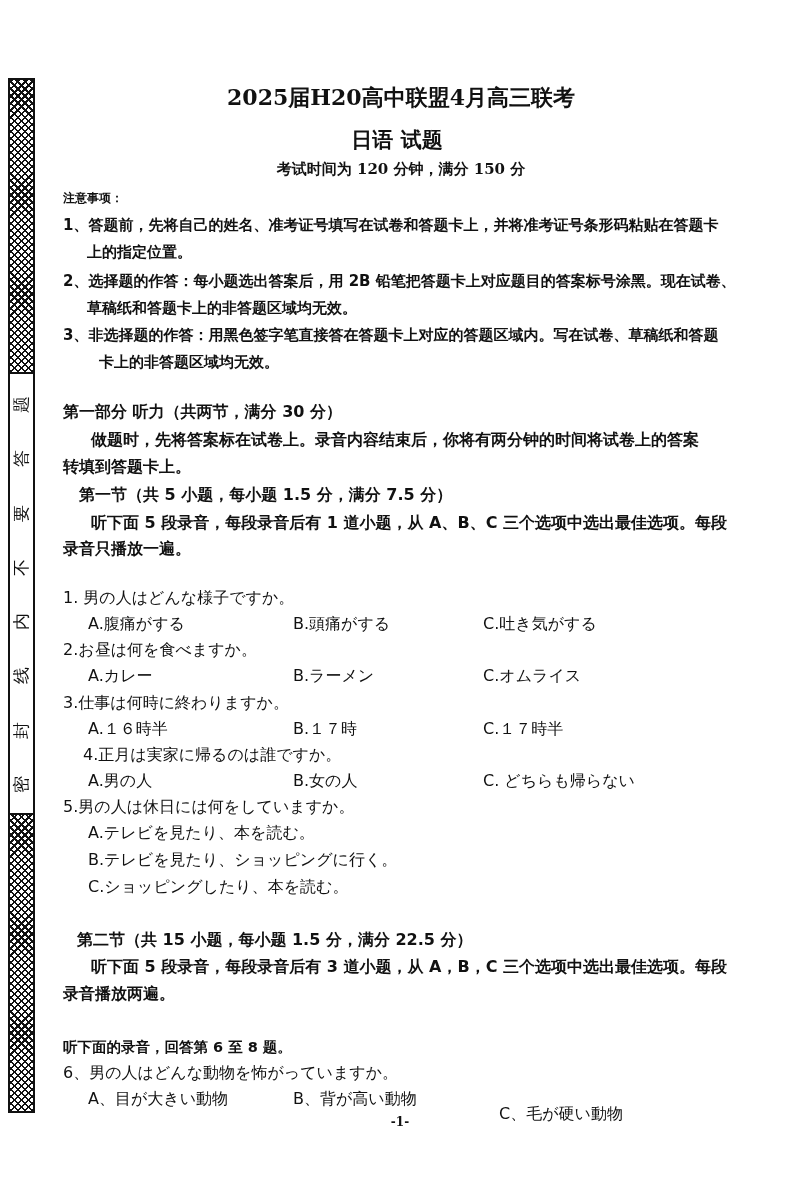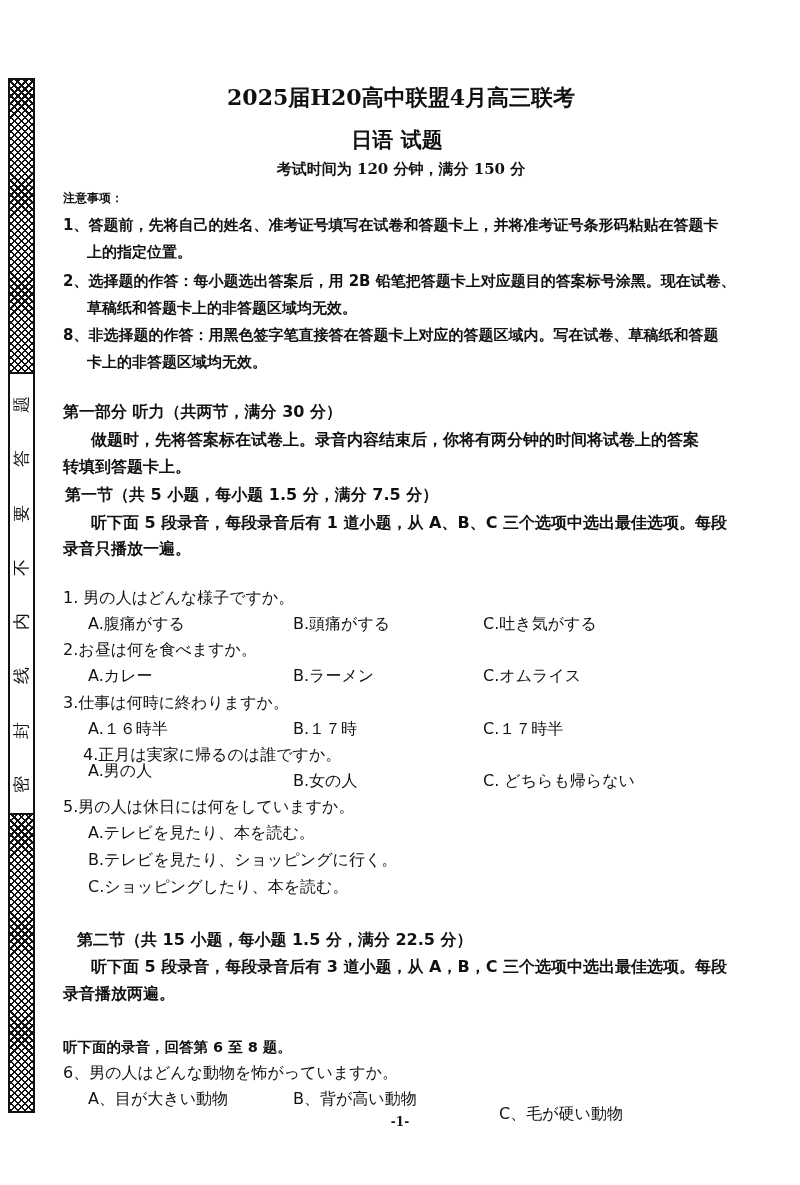--- a/index.html
+++ b/index.html
@@ -70,29 +70,29 @@
 <div class="title t1">2025届H20高中联盟4月高三联考</div>
 <div class="title t2">日语  试题</div>
 <div class="title t3">考试时间为 120 分钟，满分 150 分</div>
 
 <div class="content" style="top:190px;">
   <div class="line notice" style="top:0px;font-size:12px;">注意事项：</div>
   <div class="line notice" style="top:26px;">1、答题前，先将自己的姓名、准考证号填写在试卷和答题卡上，并将准考证号条形码粘贴在答题卡</div>
   <div class="line notice ind1" style="top:53px;">上的指定位置。</div>
   <div class="line notice" style="top:82px;">2、选择题的作答：每小题选出答案后，用 2B 铅笔把答题卡上对应题目的答案标号涂黑。现在试卷、</div>
   <div class="line notice ind1" style="top:109px;">草稿纸和答题卡上的非答题区域均无效。</div>
-  <div class="line notice" style="top:136px;">8、非选择题的作答：用黑色签字笔直接答在答题卡上对应的答题区域内。写在试卷、草稿纸和答题</div>
-  <div class="line notice ind1" style="top:163px;">卡上的非答题区域均无效。</div>
+  <div class="line notice" style="top:136px;">3、非选择题的作答：用黑色签字笔直接答在答题卡上对应的答题区域内。写在试卷、草稿纸和答题</div>
+  <div class="line notice ind1" style="top:163px;margin-left:12px;">卡上的非答题区域均无效。</div>
 </div>
 
 <div class="content" style="top:402px;">
   <div class="line para" style="top:0px;">第一部分  听力（共两节，满分 30 分）</div>
   <div class="line para" style="top:28px;left:28px;">做题时，先将答案标在试卷上。录音内容结束后，你将有两分钟的时间将试卷上的答案</div>
   <div class="line para" style="top:55px;">转填到答题卡上。</div>
-  <div class="line para" style="top:83px;left:2px;text-align:center;">第一节（共 5 小题，每小题 1.5 分，满分 7.5 分）</div>
+  <div class="line para" style="top:83px;left:16px;text-align:center;">第一节（共 5 小题，每小题 1.5 分，满分 7.5 分）</div>
   <div class="line para" style="top:111px;left:28px;">听下面 5 段录音，每段录音后有 1 道小题，从 A、B、C 三个选项中选出最佳选项。每段</div>
   <div class="line para" style="top:137px;">录音只播放一遍。</div>
 </div>
 
 <div class="content" style="top:588px;">
   <div class="line q" style="top:0px;">1.  男の人はどんな様子ですか。</div>
   <div class="opt" style="top:26px;left:25px;">A.腹痛がする</div>
   <div class="opt" style="top:26px;left:230px;">B.頭痛がする</div>
   <div class="opt" style="top:26px;left:420px;">C.吐き気がする</div>
 
@@ -100,21 +100,21 @@
   <div class="opt" style="top:78px;left:25px;">A.カレー</div>
   <div class="opt" style="top:78px;left:230px;">B.ラーメン</div>
   <div class="opt" style="top:78px;left:420px;">C.オムライス</div>
 
   <div class="line q" style="top:105px;">3.仕事は何時に終わりますか。</div>
   <div class="opt" style="top:131px;left:25px;">A.１６時半</div>
   <div class="opt" style="top:131px;left:230px;">B.１７時</div>
   <div class="opt" style="top:131px;left:420px;">C.１７時半</div>
 
   <div class="line q" style="top:157px;margin-left:20px;">4.正月は実家に帰るのは誰ですか。</div>
-  <div class="opt" style="top:173px;left:25px;">A.男の人</div>
+  <div class="opt" style="top:183px;left:25px;">A.男の人</div>
   <div class="opt" style="top:183px;left:230px;">B.女の人</div>
   <div class="opt" style="top:183px;left:420px;">C.  どちらも帰らない</div>
 
   <div class="line q" style="top:209px;">5.男の人は休日には何をしていますか。</div>
   <div class="opt" style="top:235px;left:25px;">A.テレビを見たり、本を読む。</div>
   <div class="opt" style="top:262px;left:25px;">B.テレビを見たり、ショッピングに行く。</div>
   <div class="opt" style="top:289px;left:25px;">C.ショッピングしたり、本を読む。</div>
 </div>
 
 <div class="content" style="top:930px;">

